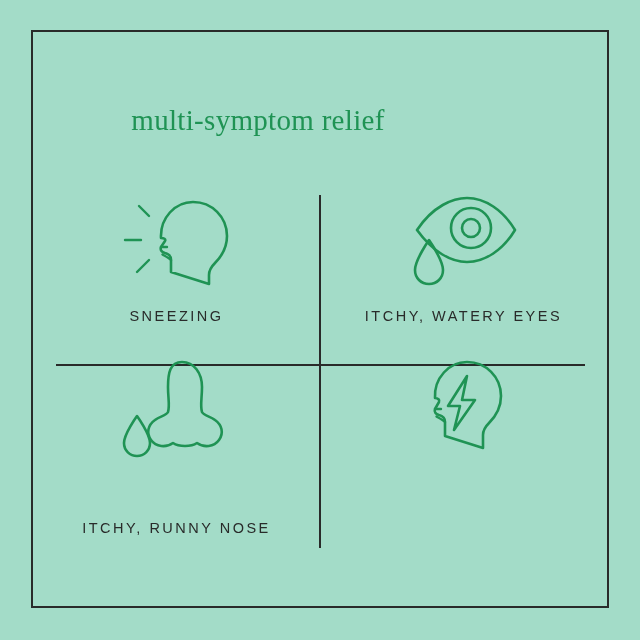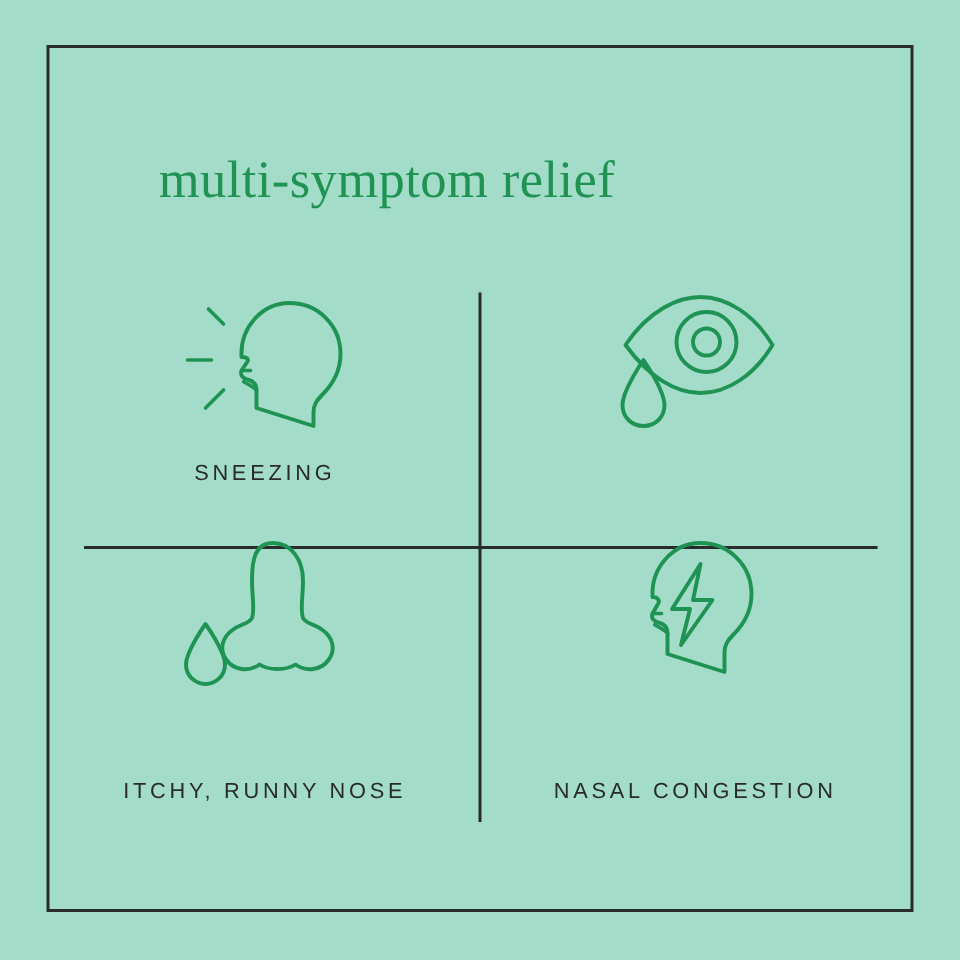--- a/index.html
+++ b/index.html
@@ -33,21 +33,21 @@
     pointer-events: none;
   }
 
   .title {
     position: absolute;
     left: 0;
     top: 98px;
     width: 516px;
     text-align: center;
     font-family: "Liberation Serif", serif;
-    font-size: 35px;
+    font-size: 29px;
     line-height: 44px;
     letter-spacing: 0.3px;
     color: #1f9354;
     white-space: nowrap;
   }
 
   
   .divider-v {
     position: absolute;
     left: 319px;
@@ -174,20 +174,21 @@
                                      C98 66 80 78 62 78 C46 78 28 68 12 46 Z"></path>
 
             <circle class="stroke" cx="66" cy="44" r="20"></circle>
 
             <circle class="stroke" cx="66" cy="44" r="9"></circle>
 
             <path class="stroke" d="M24 56 C24 56 38 76 38 86 C38 94 32 100 24 100
                                      C16 100 10 94 10 86 C10 76 24 56 24 56 Z"></path>
           </svg>
         </div>
+        <div class="label">ITCHY, WATERY EYES</div>
       </div>
     </div>
 
     <div class="cell bottom">
       <div class="cell-inner">
         <div class="icon">
           <svg width="118" height="104" viewBox="0 0 118 104" aria-hidden="true">
 
             <path class="stroke" d="M64 8 C76 8 84 19 84 33 C84 44 82 52 84 58
                                      C86 62 92 62 97 66 C104 71 106 79 101 86
@@ -212,18 +213,17 @@
             <path class="stroke" d="M30 44 C29 24 44 8 62 8 C81 8 96 23 96 42
                                      C96 54 90 63 84 69 C80 73 78 76 78 81
                                      L78 94 L40 82 L40 68 C40 64 38 62 34 61
                                      C30.5 60 29 58 30 55 L34 48 C35 46 33 44 30 44 Z"></path>
             <path class="stroke-thin" d="M30 55 L36 55"></path>
             <path class="stroke-thin" d="M31.5 62.5 C35 64.5 38 66 40 68"></path>
 
             <path class="stroke" d="M62 22 L43 52 L55 52 L49 76 L70 46 L57 46 L62 22 Z"></path>
           </svg>
         </div>
-        <div class="label">NASAL CONGESTION</div>
       </div>
     </div>
 
   </div>
 </div>
 
 </body></html>

